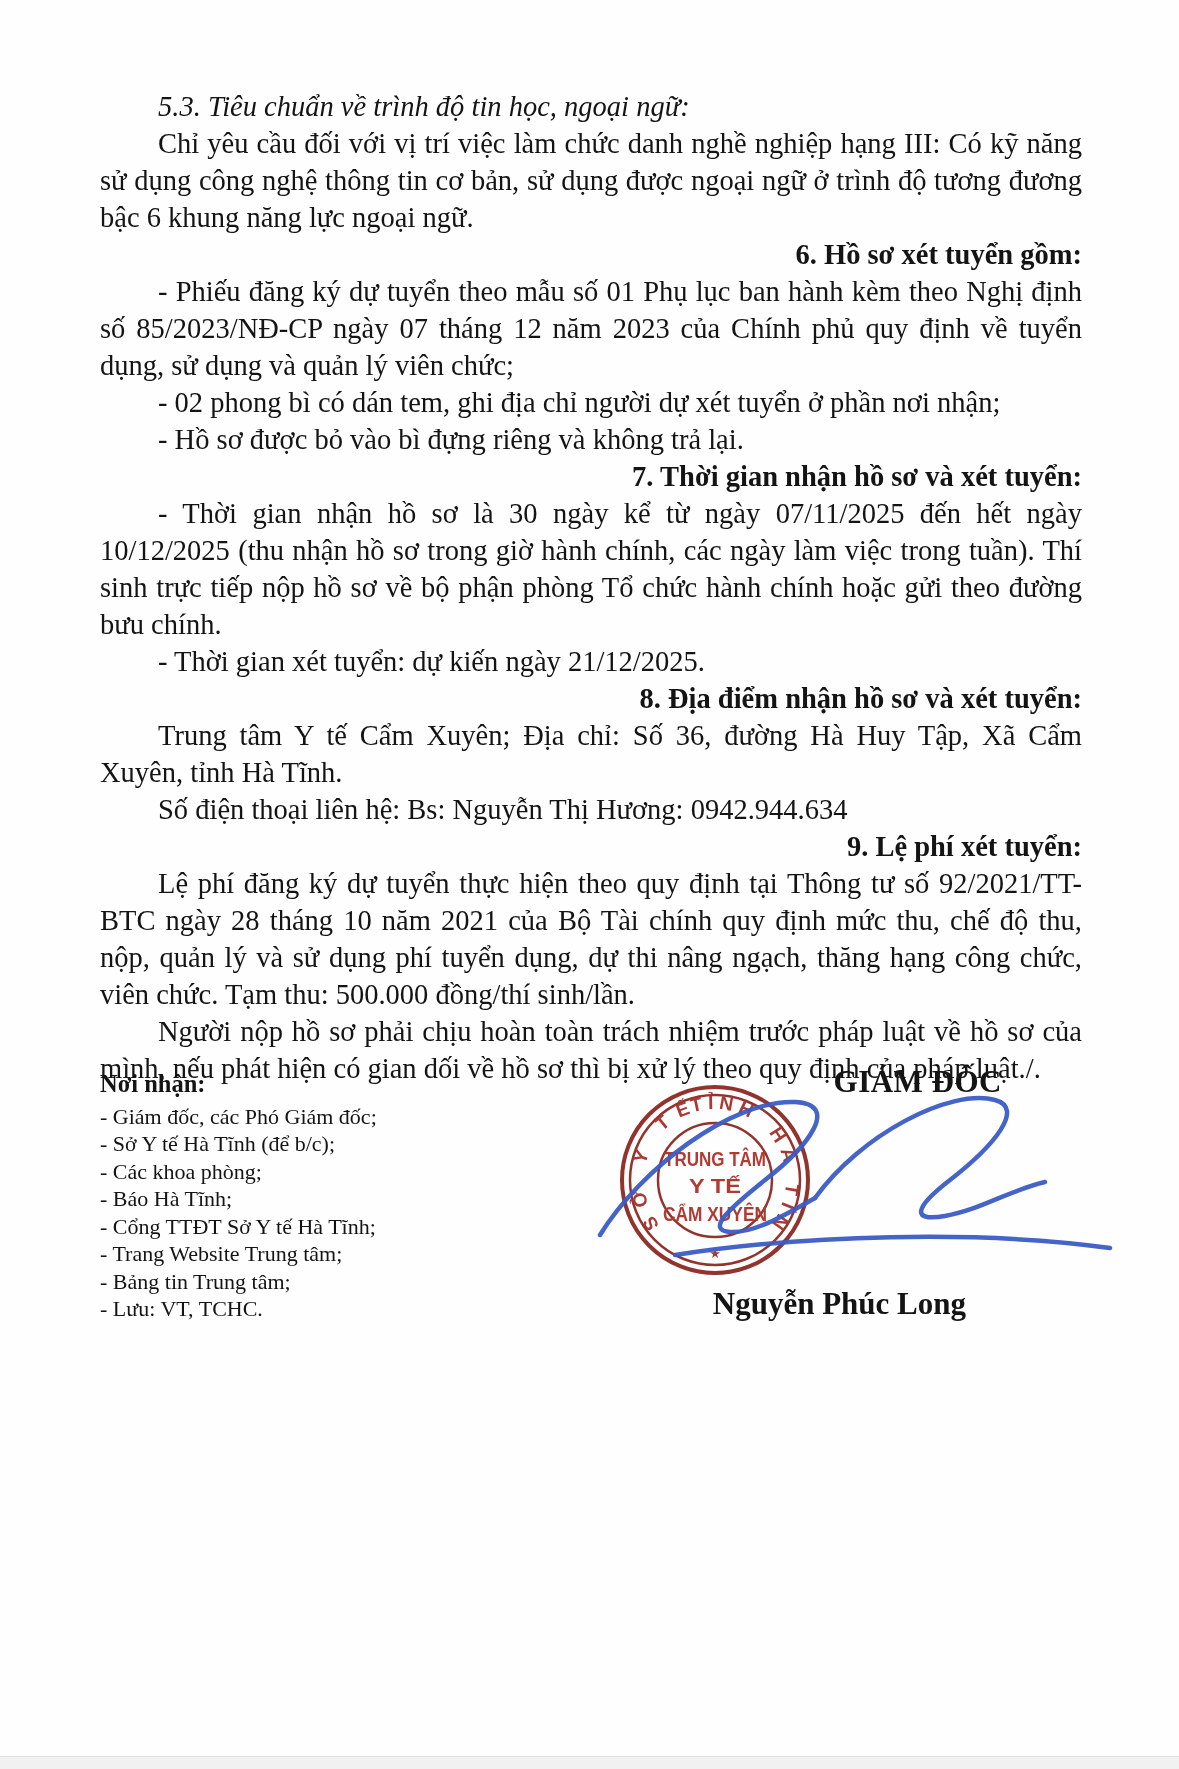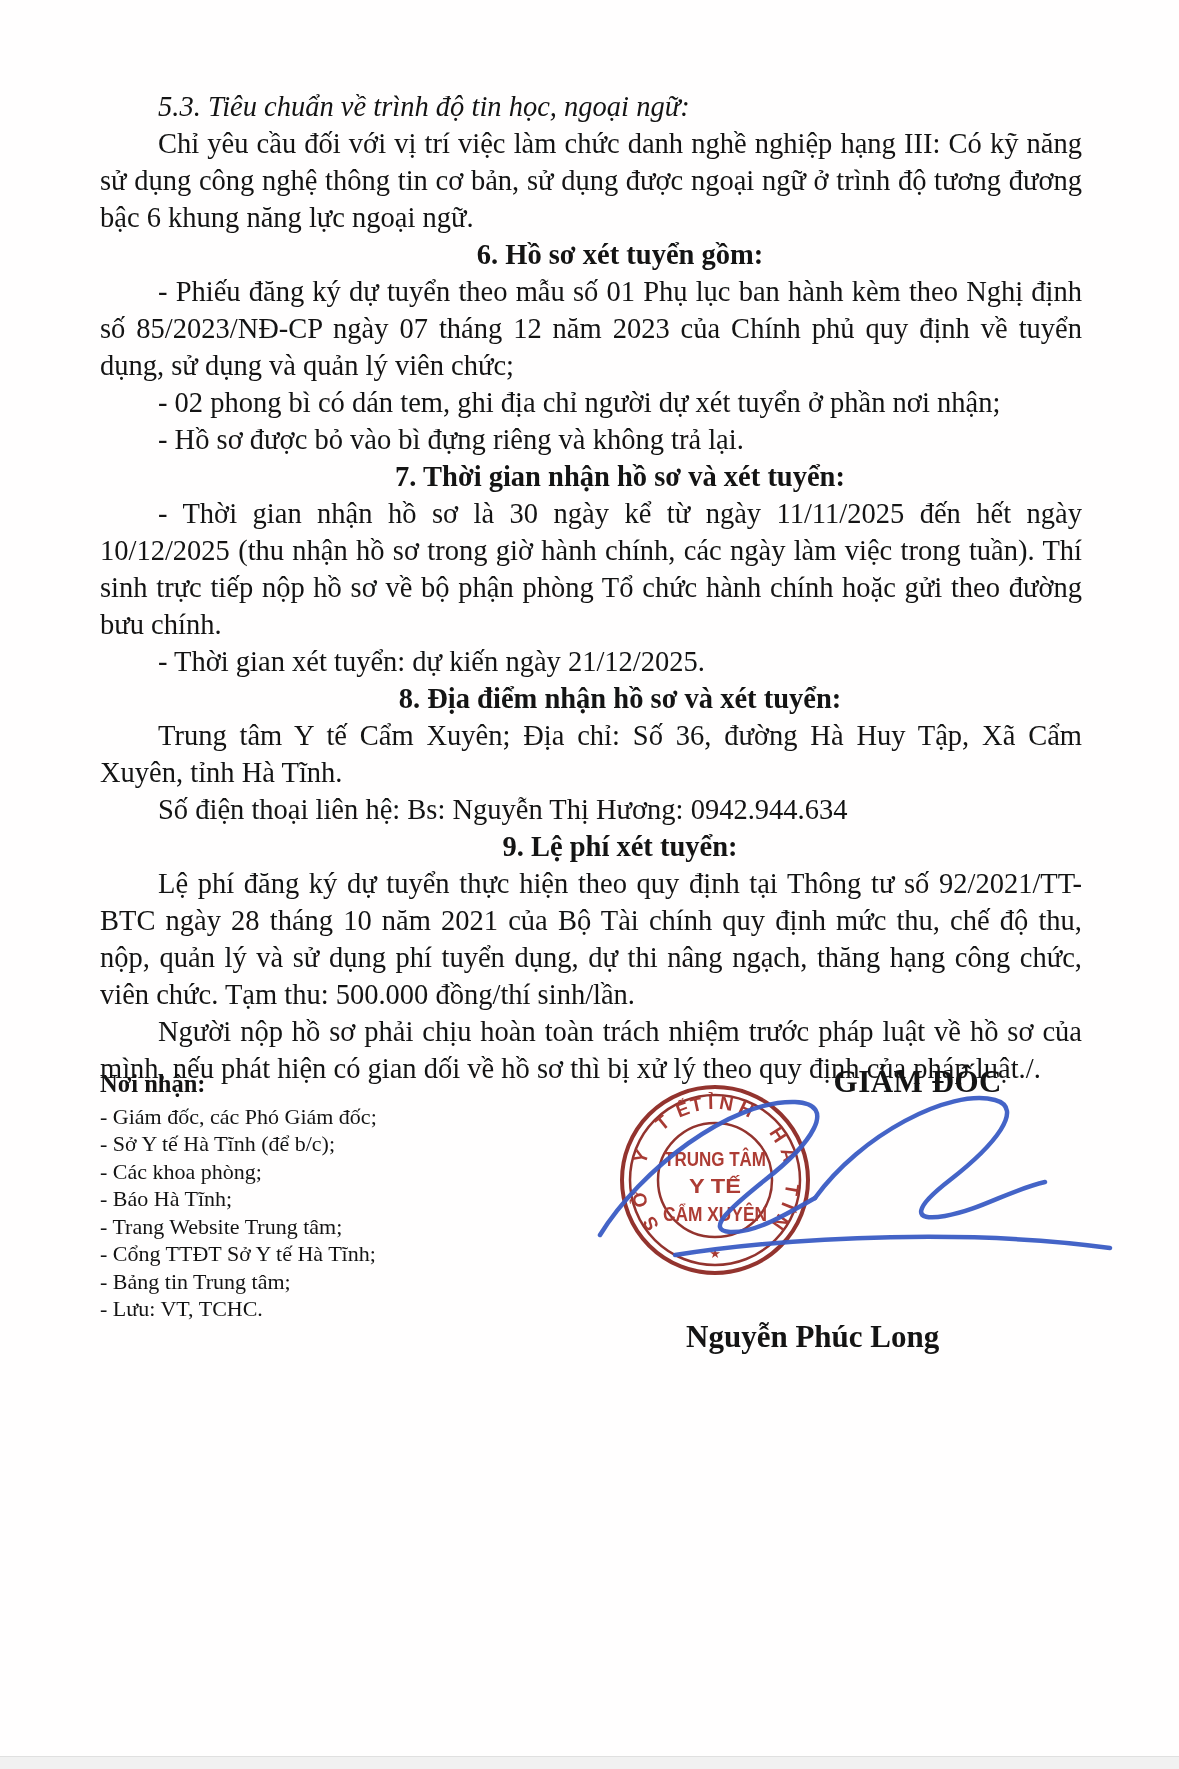--- a/index.html
+++ b/index.html
@@ -9,35 +9,35 @@
     background:#fffefe;
     font-family:"Liberation Serif","DejaVu Serif",serif;
     color:#141414;
     overflow:hidden;
   }
   #doc-body{
     position:absolute;left:100px;top:88px;width:982px;
     font-size:28.5px;line-height:37px;text-align:justify;
   }
   #doc-body p{margin:0;text-indent:58px;}
-  #doc-body p.heading{font-weight:bold;text-align:center;}
+  #doc-body p.heading{font-weight:bold;text-align:right;}
   #doc-body p.heading-italic{font-weight:normal;font-style:italic;text-align:left;}
   #recipients{
     position:absolute;left:100px;top:1070px;width:360px;
     font-size:22px;line-height:27.5px;text-align:left;
   }
   #recipients .label{font-weight:bold;font-size:24.5px;margin-bottom:5px;}
   #recipients .item{white-space:nowrap;}
   .sig-title{
     position:absolute;left:742px;top:1064px;width:260px;
     font-size:31px;font-weight:bold;letter-spacing:.5px;text-align:right;
   }
   .signer-name{
-    position:absolute;left:686px;top:1286px;width:280px;text-align:left;
-    font-size:31px;font-weight:bold;margin-top:33px;
+    position:absolute;left:686px;top:1286px;width:280px;text-align:right;
+    font-size:31px;font-weight:bold;
   }
   #seal-sig{position:absolute;left:580px;top:1040px;width:560px;height:280px;}
   .stamp-sans{font-family:"Liberation Sans","DejaVu Sans",sans-serif;font-weight:bold;}
   .bottom-strip{
     position:absolute;left:0;bottom:0;width:100%;height:12px;
     background:#f1f1f1;border-top:1px solid #e0e0e0;
   }
 </style>
 </head>
 <body>
@@ -45,39 +45,39 @@
 <div id="page">
 
   <div id="doc-body">
       <p class="heading-italic">5.3. Tiêu chuẩn về trình độ tin học, ngoại ngữ:</p>
       <p class="para">Chỉ yêu cầu đối với vị trí việc làm chức danh nghề nghiệp hạng III:  Có kỹ năng sử dụng công nghệ thông tin cơ bản, sử dụng được ngoại ngữ ở trình độ tương đương bậc 6 khung năng lực ngoại ngữ.</p>
       <p class="heading">6. Hồ sơ xét tuyển gồm:</p>
       <p class="para">- Phiếu đăng ký dự tuyển theo mẫu số 01 Phụ lục ban hành kèm theo Nghị định số 85/2023/NĐ-CP ngày 07 tháng 12 năm 2023 của Chính phủ quy định về tuyển dụng, sử dụng và quản lý viên chức;</p>
       <p class="para">- 02 phong bì có dán tem, ghi địa chỉ người dự xét tuyển ở phần nơi nhận;</p>
       <p class="para">- Hồ sơ được bỏ vào bì đựng riêng và không trả lại.</p>
       <p class="heading">7. Thời gian nhận hồ sơ và xét tuyển:</p>
-      <p class="para">- Thời gian nhận hồ sơ là 30 ngày kể từ ngày 11/11/2025 đến hết ngày 10/12/2025 (thu nhận hồ sơ trong giờ hành chính, các ngày làm việc trong tuần). Thí sinh trực tiếp nộp hồ sơ về bộ phận phòng Tổ chức hành chính hoặc gửi theo đường bưu chính.</p>
+      <p class="para">- Thời gian nhận hồ sơ là 30 ngày kể từ ngày 07/11/2025 đến hết ngày 10/12/2025 (thu nhận hồ sơ trong giờ hành chính, các ngày làm việc trong tuần). Thí sinh trực tiếp nộp hồ sơ về bộ phận phòng Tổ chức hành chính hoặc gửi theo đường bưu chính.</p>
       <p class="para">- Thời gian xét tuyển: dự kiến ngày 21/12/2025.</p>
       <p class="heading">8. Địa điểm nhận hồ sơ và xét tuyển:</p>
       <p class="para">Trung tâm Y tế Cẩm Xuyên; Địa chỉ: Số 36, đường Hà Huy Tập, Xã Cẩm Xuyên, tỉnh Hà Tĩnh.</p>
       <p class="para">Số điện thoại liên hệ: Bs: Nguyễn Thị Hương:  0942.944.634</p>
       <p class="heading">9. Lệ phí xét tuyển:</p>
       <p class="para">Lệ phí đăng ký dự tuyển thực hiện theo quy định tại Thông tư số 92/2021/TT-BTC  ngày 28 tháng 10 năm 2021 của Bộ Tài chính quy định mức thu, chế độ thu, nộp, quản lý và sử dụng phí tuyển dụng, dự thi nâng ngạch, thăng hạng công chức, viên chức. Tạm thu: 500.000 đồng/thí sinh/lần.</p>
       <p class="para">Người nộp hồ sơ phải chịu hoàn toàn trách nhiệm trước pháp luật về hồ sơ của mình, nếu phát hiện có gian dối về hồ sơ thì bị xử lý theo quy định của pháp luật./.</p>
     </div>
 
   <div id="recipients">
     <div class="label">Nơi nhận:</div>
     <div>
         <div class="item">- Giám đốc, các Phó Giám đốc;</div>
         <div class="item">- Sở Y tế Hà Tĩnh (để b/c);</div>
         <div class="item">- Các khoa phòng;</div>
         <div class="item">- Báo Hà Tĩnh;</div>
+        <div class="item">- Cổng TTĐT Sở Y tế Hà Tĩnh;</div>
         <div class="item">- Trang Website Trung tâm;</div>
-        <div class="item">- Cổng TTĐT Sở Y tế Hà Tĩnh;</div>
         <div class="item">- Bảng tin Trung tâm;</div>
         <div class="item">- Lưu: VT, TCHC.</div>
       </div>
   </div>
 
   <div class="sig-title">GIÁM ĐỐC</div>
 
   <svg id="seal-sig" viewBox="0 0 560 280" aria-hidden="true">
 
     <g>

